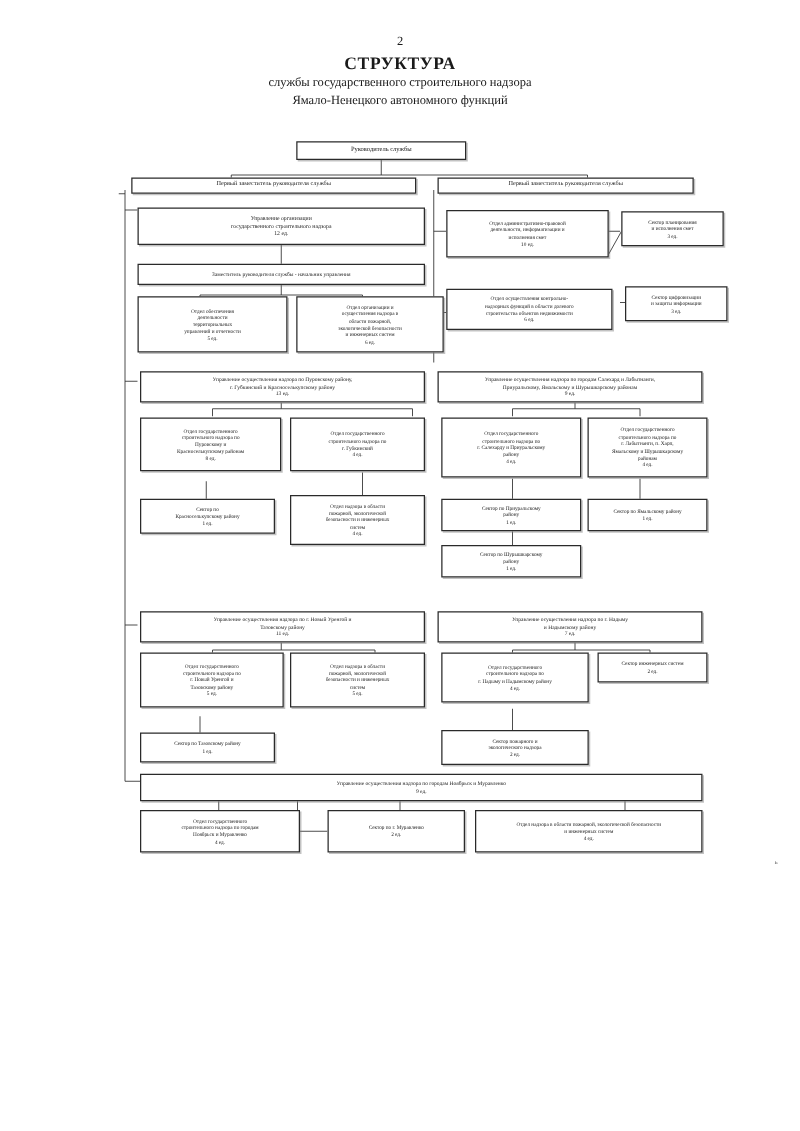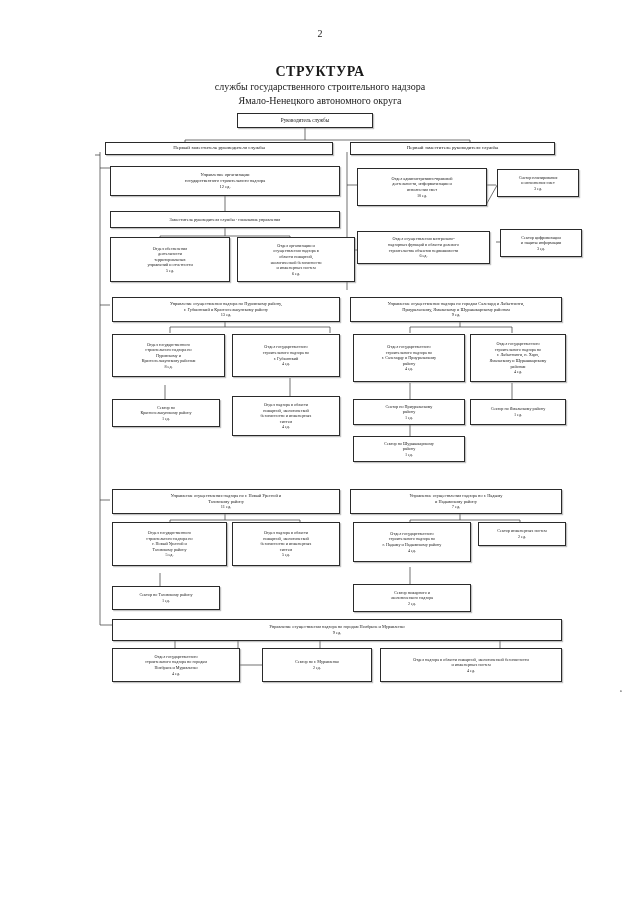--- a/index.html
+++ b/index.html
@@ -24,21 +24,21 @@
   .page-number {
     position: absolute;
     top: 28px;
     left: 0;
     width: 640px;
     text-align: center;
     font-size: 10px;
   }
   .title-block {
     position: absolute;
-    top: 64px;
+    top: 44px;
     left: 0;
     width: 640px;
     text-align: center;
   }
   .title-main {
     font-size: 14px;
     font-weight: bold;
     letter-spacing: 0.5px;
     line-height: 16px;
   }
@@ -91,21 +91,21 @@
 </head>
 <body>
 
 <div class="page">
 
   <div class="page-number">2</div>
 
   <div class="title-block">
     <div class="title-main">СТРУКТУРА</div>
     <div class="title-sub">службы государственного строительного надзора</div>
-    <div class="title-sub">Ямало-Ненецкого автономного округа</div>
+    <div class="title-sub">Ямало-Ненецкого автономного функций</div>
   </div>
 
   <div class="chart">
 
     <svg class="lines" viewBox="0 0 640 905">
       <g stroke="#333" stroke-width="0.7" fill="none">
 
         <path d="M305,128 L305,140 M185,140 L470,140"></path>
         <path d="M185,140 L185,146 M470,140 L470,146"></path>
 

